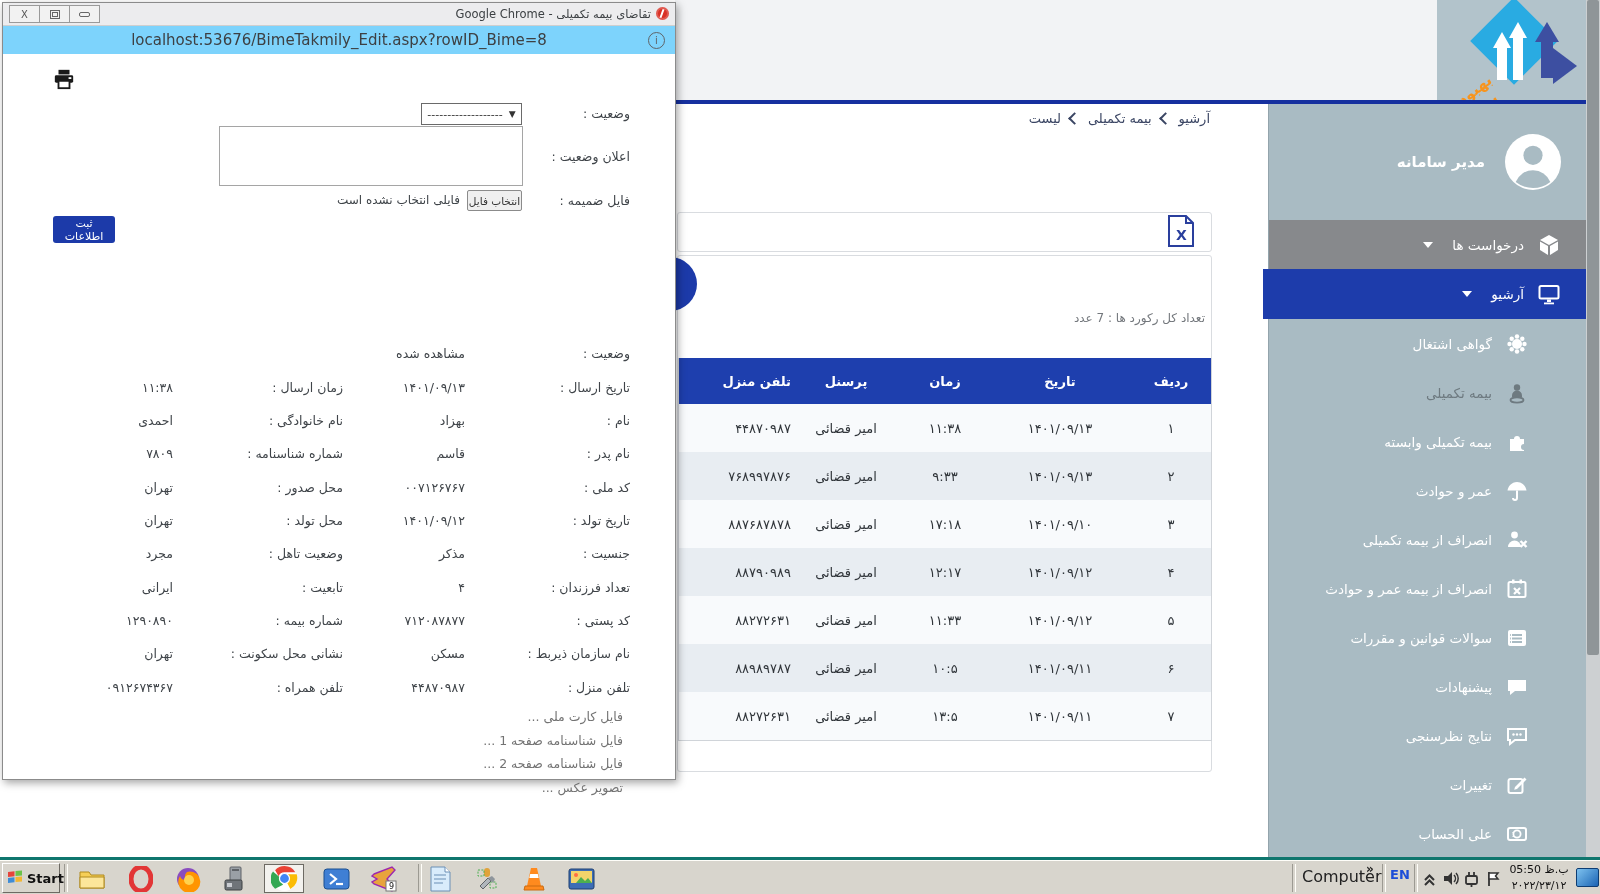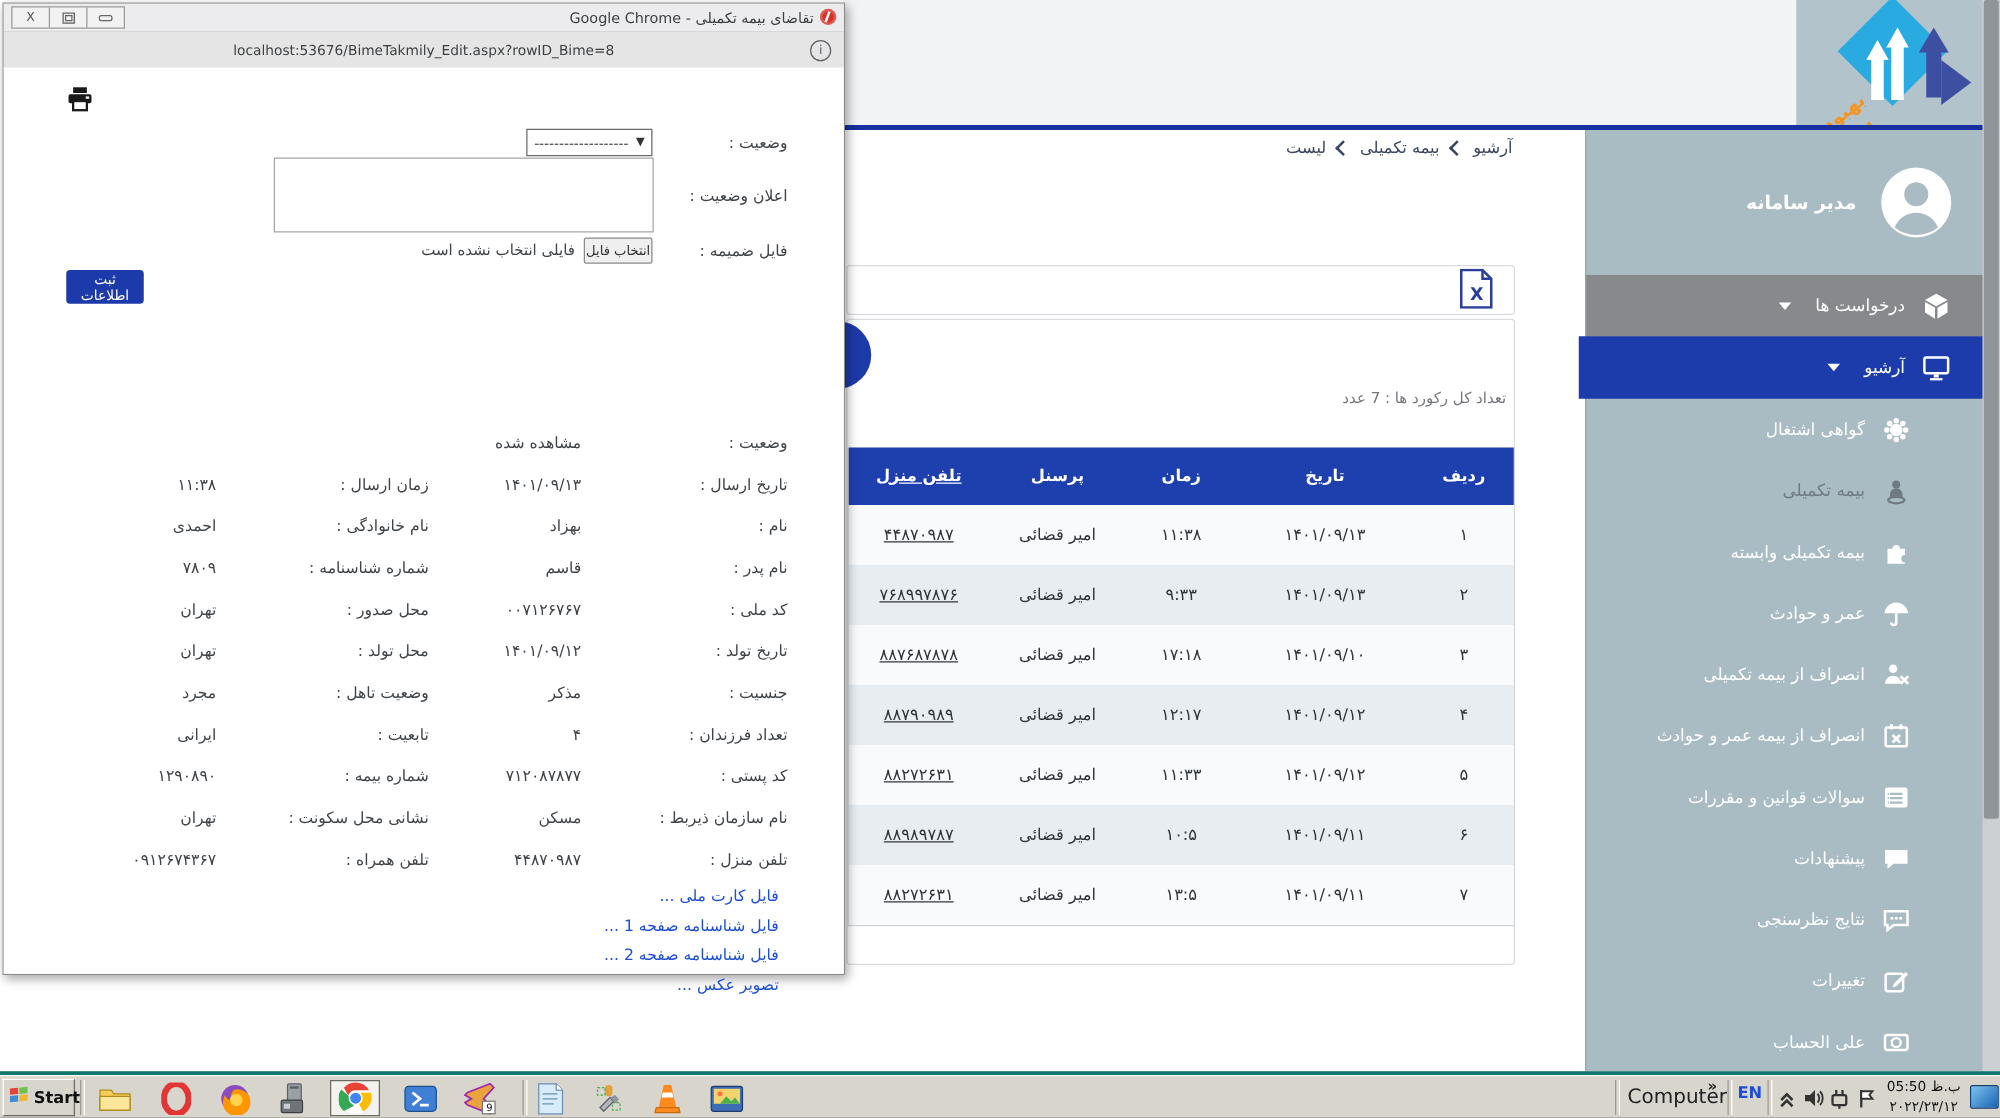--- a/index.html
+++ b/index.html
@@ -19,21 +19,21 @@
   #excel-btn{left:1166px;top:215px;width:30px;height:32px;cursor:pointer;}
   #fab{left:643px;top:257px;width:54px;height:54px;border-radius:50%;background:#1c3aa9;}
   #card-table{left:677px;top:255px;width:533px;height:515px;}
   #records-count{top:311px;right:395px;direction:rtl;color:#73777c;font-size:12px;}
   #grid{left:678px;top:358px;width:532px;direction:rtl;border:1px solid #d0d4d9;border-top:none;}
   .g-head{display:flex;background:#1e3fae;color:#fff;font-weight:bold;font-size:13px;height:46px;align-items:center;}
   .g-row{display:flex;height:48px;align-items:center;font-size:13px;color:#30353a;cursor:pointer;}
   .g-row:nth-child(odd){background:#f8fafc;}
   .g-row:nth-child(even){background:#e8edf2;}
   .c0{width:80px;text-align:center;} .c1{width:142px;text-align:center;}
-  .c2{width:88px;text-align:center;} .c3{width:110px;text-align:center;} .c4{width:112px;text-align:center;text-decoration:underline;}
+  .c2{width:88px;text-align:center;} .c3{width:110px;text-align:center;} .c4{width:112px;text-align:right;}
   
   #sidebar{left:1268px;top:104px;width:318px;height:753px;background:#a9bbc3;border-left:1px solid #93a4ac;}
   #user-block{position:absolute;top:0;left:0;right:0;height:116px;direction:rtl;display:flex;
               align-items:center;gap:16px;padding-right:22px;color:#fff;}
   #user-name{font-size:15px;font-weight:bold;}
   .sb-item{position:absolute;left:0;right:0;height:49px;direction:rtl;display:flex;align-items:center;
            gap:13px;color:#fff;font-size:13.5px;cursor:pointer;}
   .sb-group{padding-right:26px;} .sb-sub{padding-right:58px;}
   .sb-gray{background:#87898c;} .sb-active{background:#1d3cab;left:-6px;}
   .sb-muted{color:#6e7a80;}
@@ -50,22 +50,22 @@
   .winbtn-group{position:absolute;left:6px;top:2px;display:flex;border:1px solid #9a9a9a;background:#f2f2f2;}
   .winbtn{width:29px;height:16px;border-right:1px solid #9a9a9a;display:flex;align-items:center;
           justify-content:center;font-size:10px;color:#555;cursor:pointer;}
   .winbtn:last-child{border-right:none;}
   .max-glyph{width:8px;height:7px;border:1px solid #666;box-shadow:inset 0 0 0 1px #f2f2f2,inset 0 0 0 2px #666;}
   .min-glyph{width:9px;height:3px;border:1px solid #666;border-radius:2px;}
   #p-title{position:absolute;right:24px;top:4px;direction:rtl;font-size:11.5px;color:#3c4043;}
   #p-badge{position:absolute;right:6px;top:4px;width:13px;height:13px;border-radius:50%;background:#d93025;
            box-shadow:inset 0 0 0 2px #fff3;}
   #p-badge:before{content:"";position:absolute;left:5px;top:2px;width:2px;height:9px;background:#fff;transform:rotate(20deg);}
-  #p-urlbar{position:absolute;left:0;top:23px;right:0;height:28px;background:#e5e5e5;border-bottom:1px solid #d0d0d0;
-            display:flex;align-items:center;justify-content:center;font-size:11px;color:#3d4043;cursor:text;}
+  #p-urlbar{position:absolute;left:0;top:23px;right:0;height:28px;background:#7dd3fc;border-bottom:1px solid #d0d0d0;
+            display:flex;align-items:center;justify-content:center;font-size:15px;color:#3d4043;cursor:text;}
   #p-info{position:absolute;right:10px;top:29px;width:15px;height:15px;border:1.5px solid #5f6368;border-radius:50%;
           color:#5f6368;font-size:10px;line-height:15px;text-align:center;cursor:pointer;}
   #p-content{position:absolute;left:0;top:51px;right:0;bottom:0;background:#fff;direction:rtl;}
   #print-btn{position:absolute;left:50px;top:14px;width:22px;height:22px;cursor:pointer;}
   .f-label{position:absolute;font-size:12.5px;color:#3f4449;white-space:nowrap;}
   #dd-status{position:absolute;left:418px;top:49px;width:99px;height:20px;border:1px solid #6a6a6a;background:#fff;
              display:flex;align-items:center;justify-content:center;gap:6px;font-size:11px;color:#333;cursor:pointer;}
   #dd-chev{font-size:9px;}
   #ta-note{position:absolute;left:216px;top:72px;width:298px;height:54px;border:1px solid #a5a5a5;background:#fff;
            resize:none;font-family:inherit;}
@@ -74,21 +74,21 @@
   #file-none{position:absolute;left:334px;top:139px;font-size:12px;color:#3f4449;direction:rtl;}
   #submit-btn{position:absolute;left:50px;top:162px;width:62px;height:27px;background:#1c3aa9;color:#fff;border:none;
               border-radius:3px;font-size:11px;font-family:inherit;cursor:pointer;}
   #detail-band{position:absolute;left:50px;top:199px;width:574px;height:34px;background:#ededef;display:flex;
                align-items:center;justify-content:center;font-size:13px;font-weight:bold;color:#3a3f45;}
   .d-row{position:absolute;left:0;right:0;height:18px;font-size:12.5px;color:#3f4449;}
   .d-lr{position:absolute;right:45px;white-space:nowrap;}
   .d-vr{position:absolute;right:210px;white-space:nowrap;}
   .d-ll{position:absolute;right:332px;white-space:nowrap;}
   .d-vl{position:absolute;right:502px;white-space:nowrap;}
-  .p-link{position:absolute;right:52px;height:20px;font-size:12.5px;color:#1d4ed8;cursor:pointer;white-space:nowrap;}
+  .p-link{position:absolute;right:52px;height:20px;font-size:12.5px;color:#737373;cursor:pointer;white-space:nowrap;}
   
   #taskbar{left:0;top:857px;width:1600px;height:37px;background:#d8d5cd;border-top:3px solid #0f766e;
            box-shadow:inset 0 1px 0 #fffef9;}
   #start-btn{position:absolute;left:2px;top:3px;width:58px;height:30px;display:flex;align-items:center;gap:4px;
              padding-left:4px;border:1px solid;border-color:#fff #6d6a63 #6d6a63 #fff;background:#d8d5cd;
              font-weight:bold;font-size:13px;color:#111;cursor:pointer;box-sizing:border-box;}
   .tb-sep{position:absolute;top:4px;width:2px;height:28px;border-left:1px solid #9c9a92;border-right:1px solid #fffef9;}
   .tb-icon{position:absolute;top:4px;width:40px;height:29px;display:flex;align-items:center;justify-content:center;cursor:pointer;}
   .tb-pressed{background:#f3f2ee;border:1px solid #6d6a63;box-sizing:border-box;}
   #tb-computer{position:absolute;left:1302px;top:7px;font-size:16px;color:#222;cursor:pointer;}

